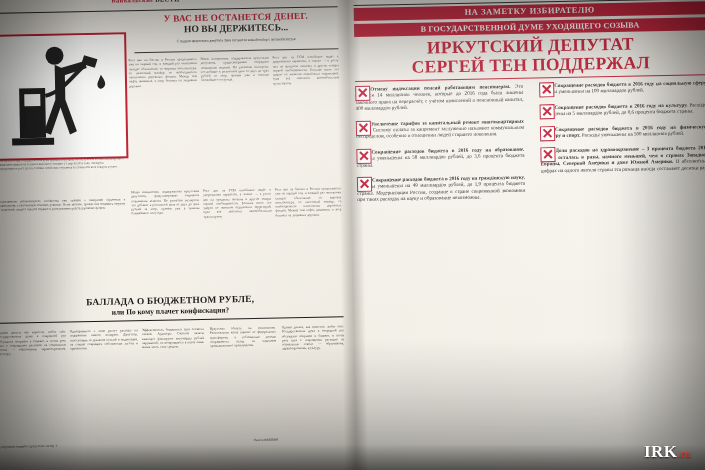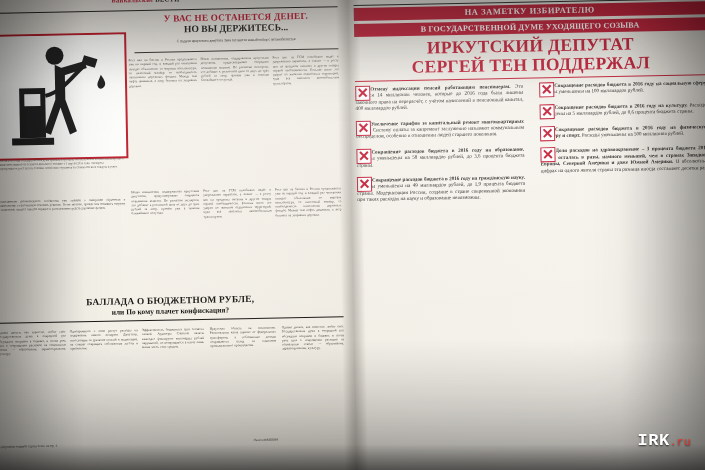--- a/index.html
+++ b/index.html
@@ -125,22 +125,22 @@
   .xbox:before{transform:rotate(45deg);}
   .xbox:after{transform:rotate(-45deg);}
   .item-body{
     margin-left:0;font-size:5.1px;line-height:6.4px;color:#1b1916;text-align:justify;
     font-family:"Liberation Serif", serif;
   }
   .item-body .lead{font-weight:bold;}
   .indent{display:inline-block;width:15px;}
   
   .watermark{
-    position:absolute;right:14px;bottom:20px;z-index:30;
-    font-family:Liberation Mono, monospace;font-weight:bold;font-size:17px;color:#ffffff;
+    position:absolute;right:14px;bottom:8px;z-index:30;
+    font-family:Liberation Serif, serif;font-weight:bold;font-size:17px;color:#ffffff;
     text-shadow:0 1px 2px rgba(0,0,0,.75);letter-spacing:.5px;
   }
   .watermark .red{color:#e8352e;}
   .watermark .sm{font-size:11px;font-weight:normal;}
   .shadow-b{
     position:absolute;left:0;right:0;bottom:0;height:26px;z-index:19;
     background:linear-gradient(180deg,rgba(0,0,0,0),rgba(0,0,0,.45));pointer-events:none;
   }
 </style>
 </head>

